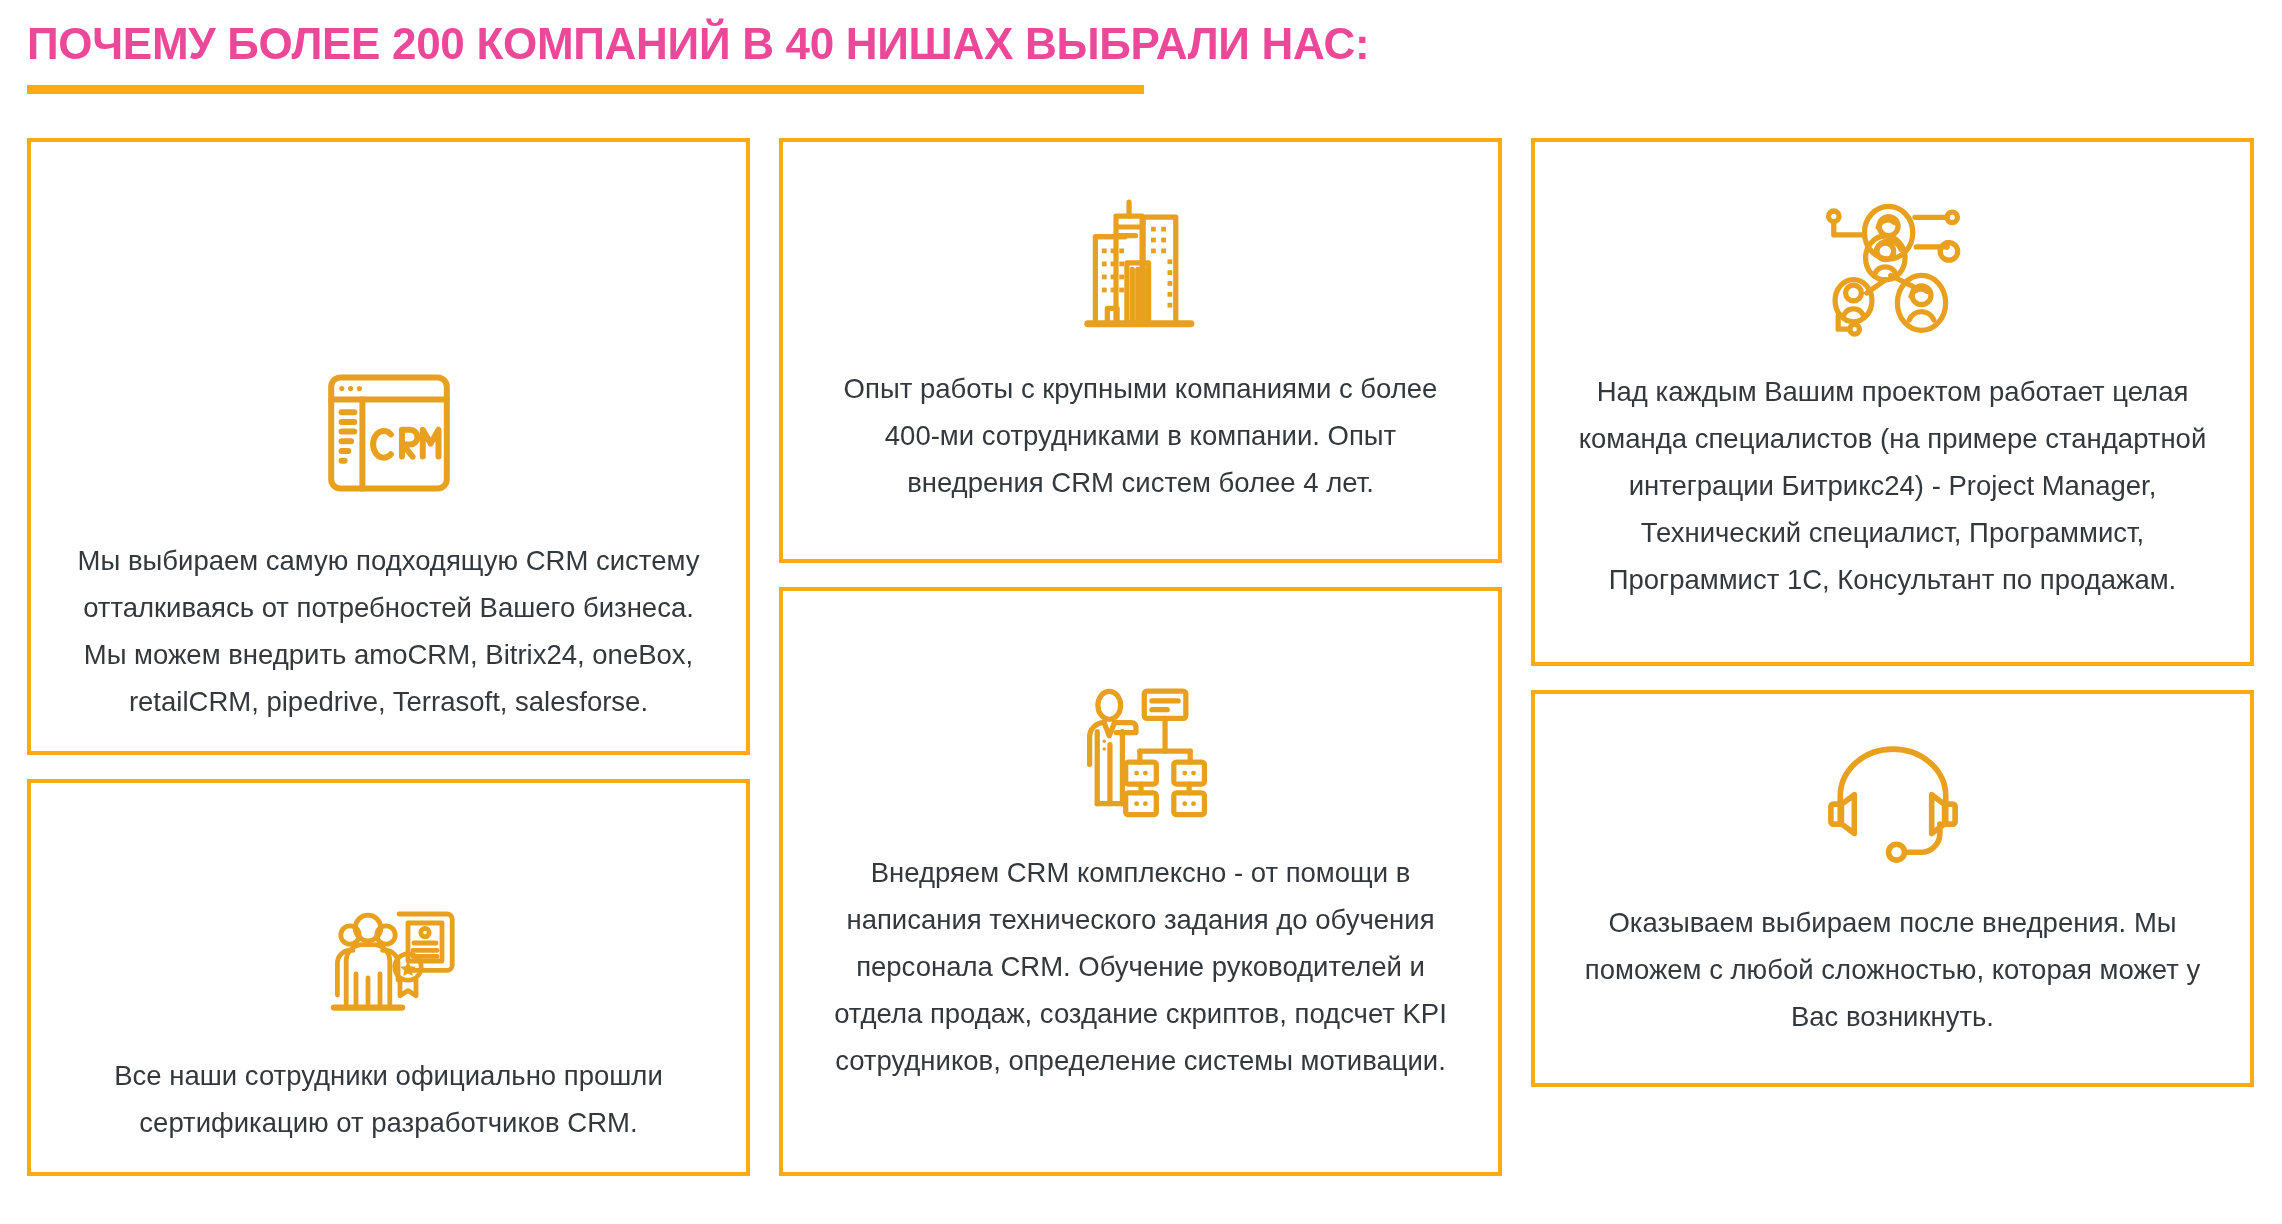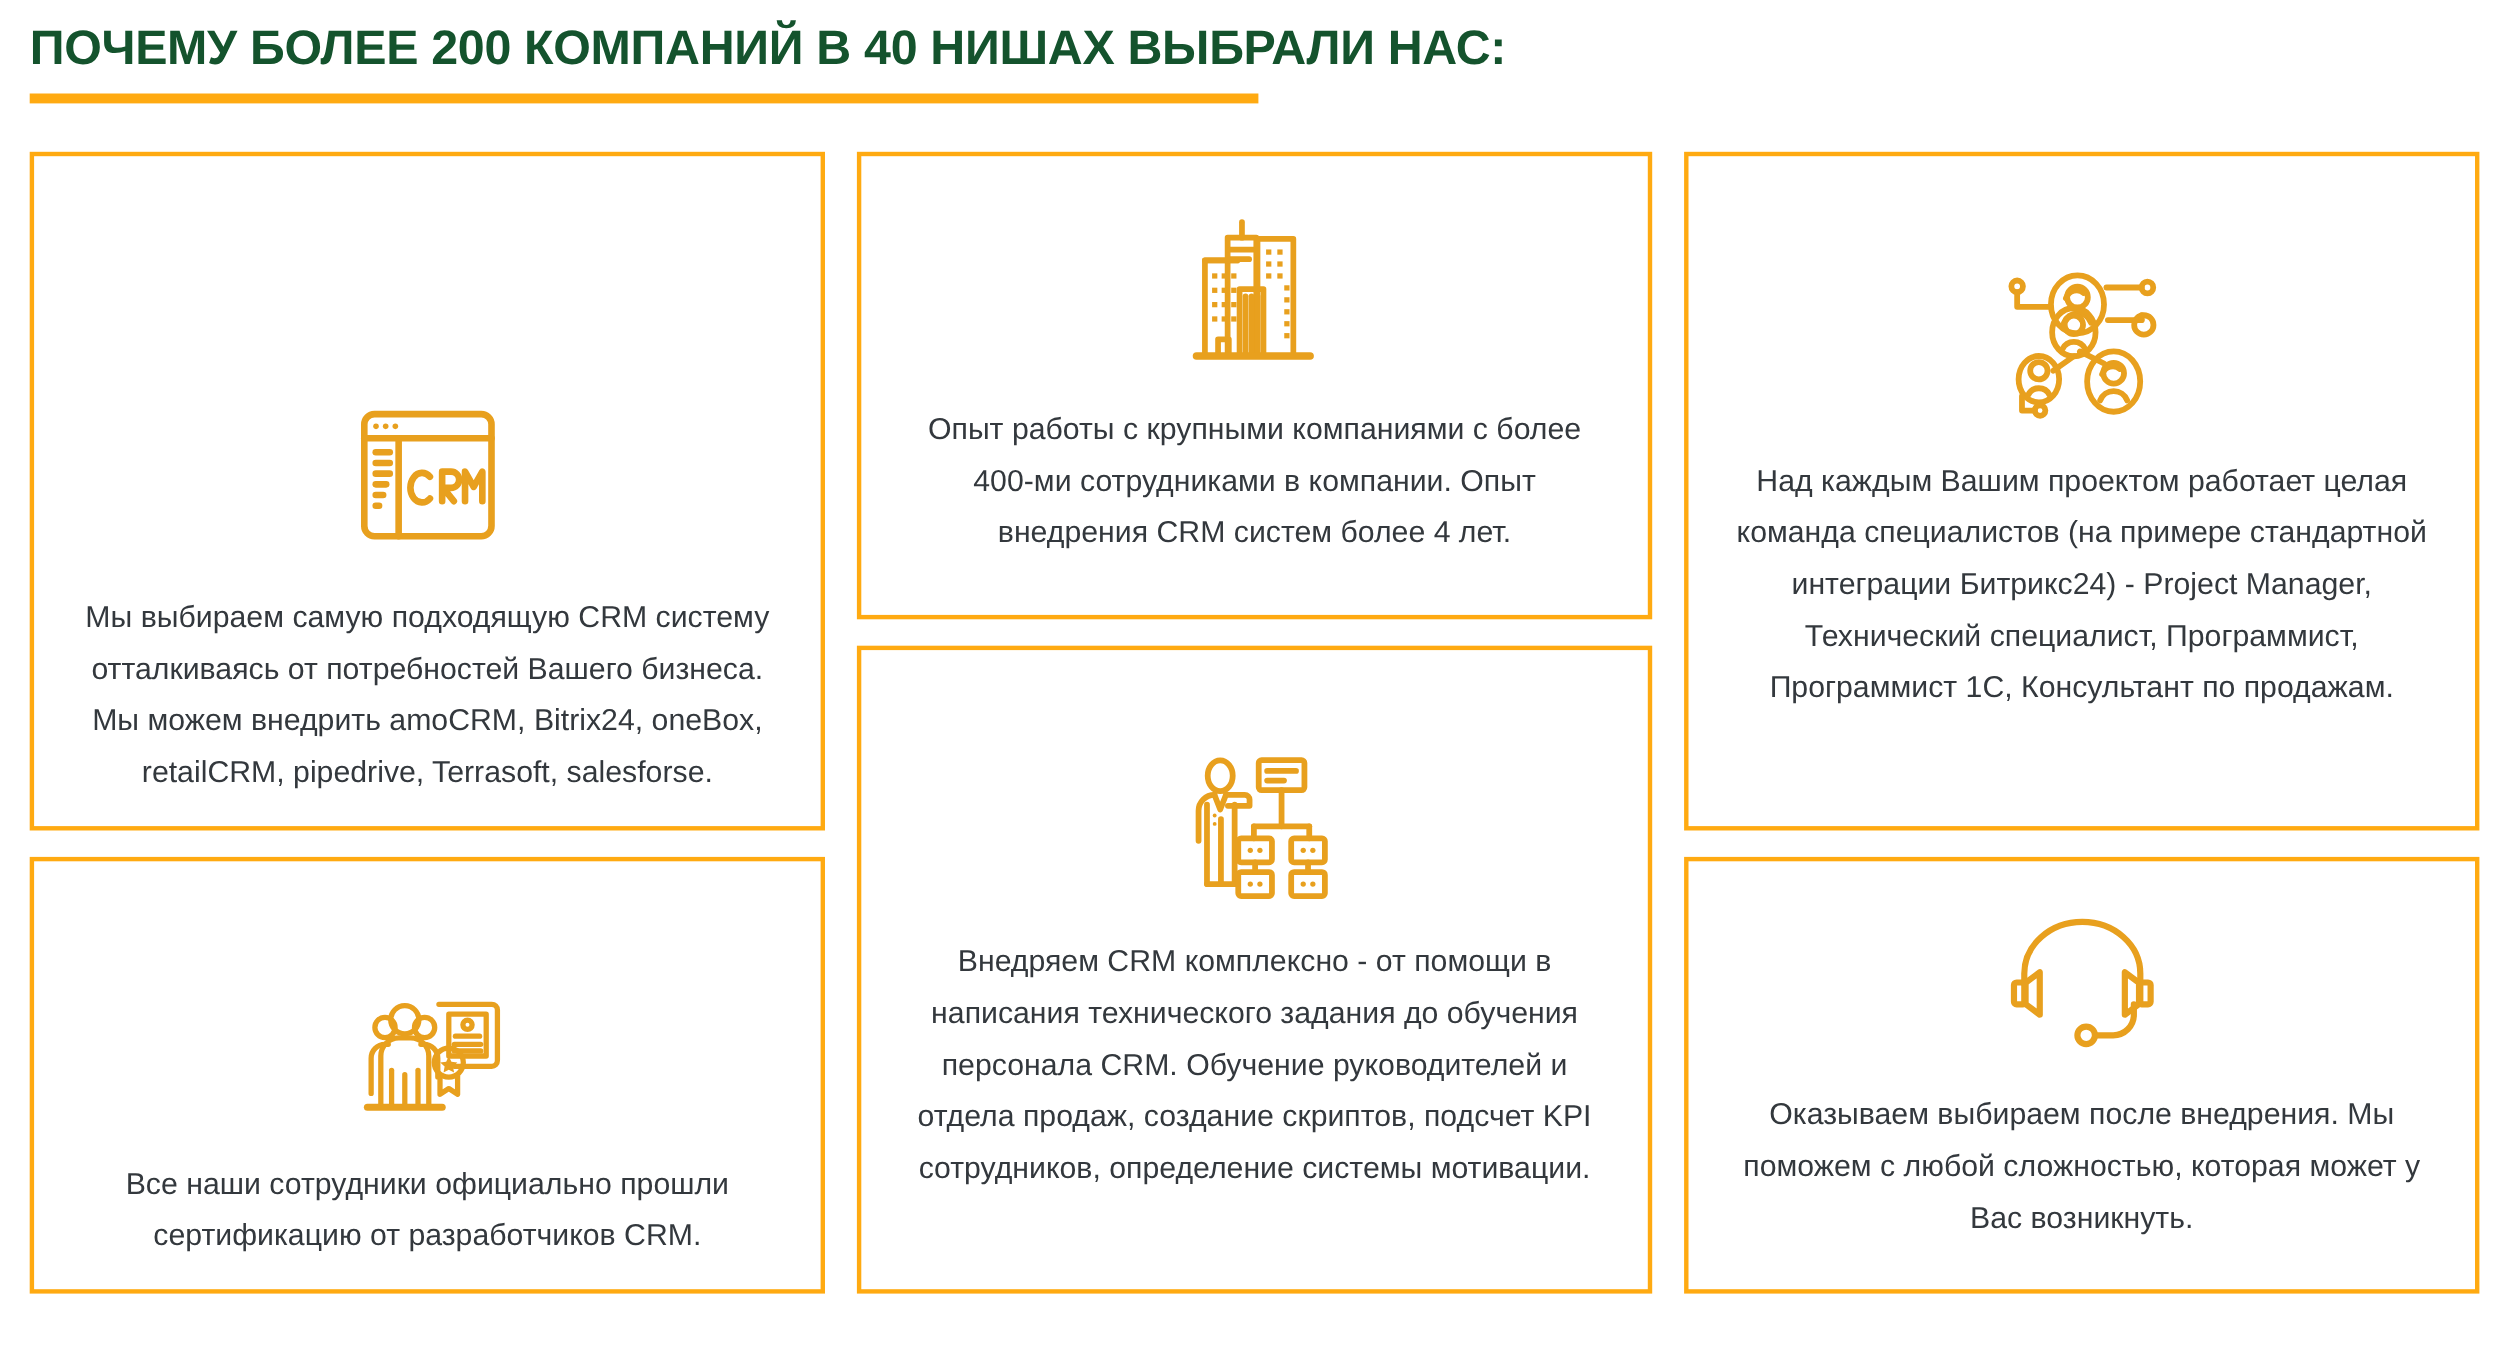--- a/index.html
+++ b/index.html
@@ -25,21 +25,21 @@
     left: 27px;
     top: 16px;
     width: 2230px;
   }
 
   .heading-title {
     font-family: "Liberation Sans", sans-serif;
     font-size: 44px;
     font-weight: 700;
     letter-spacing: -0.3px;
-    color: #14532d;
+    color: #ec4899;
     line-height: 56px;
     white-space: nowrap;
   }
 
   .heading-rule {
     margin-top: 13px;
     width: 1117px;
     height: 9px;
     background: #ffaa11;
   }
@@ -75,21 +75,21 @@
     overflow: hidden;
   }
 
   
   .col-1 .card-a { height: 617px; justify-content: flex-end; }
   .col-1 .card-b { height: 397px; justify-content: flex-end; }
   
   .col-2 .card-a { height: 503px; }
   .col-2 .card-b { height: 702px; }
   
-  .col-3 .card-a { height: 617px; }
+  .col-3 .card-a { height: 528px; }
   .col-3 .card-b { height: 397px; }
 
   .card-icon {
     display: block;
     margin-bottom: 26px;
     flex: 0 0 auto;
   }
 
   .card-text {
     font-family: "Liberation Sans", sans-serif;

